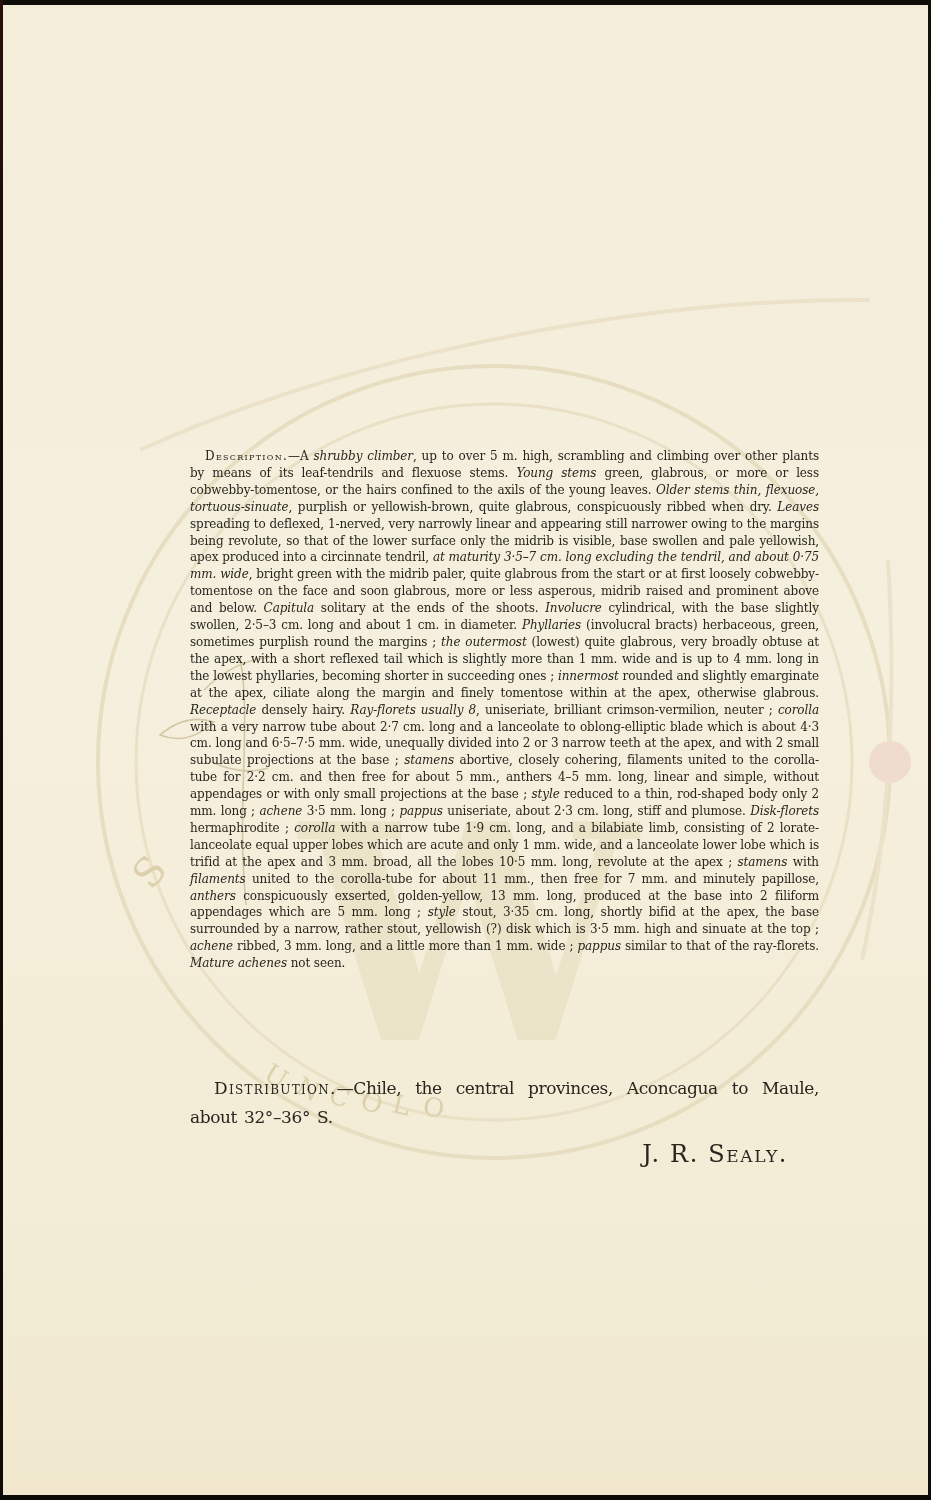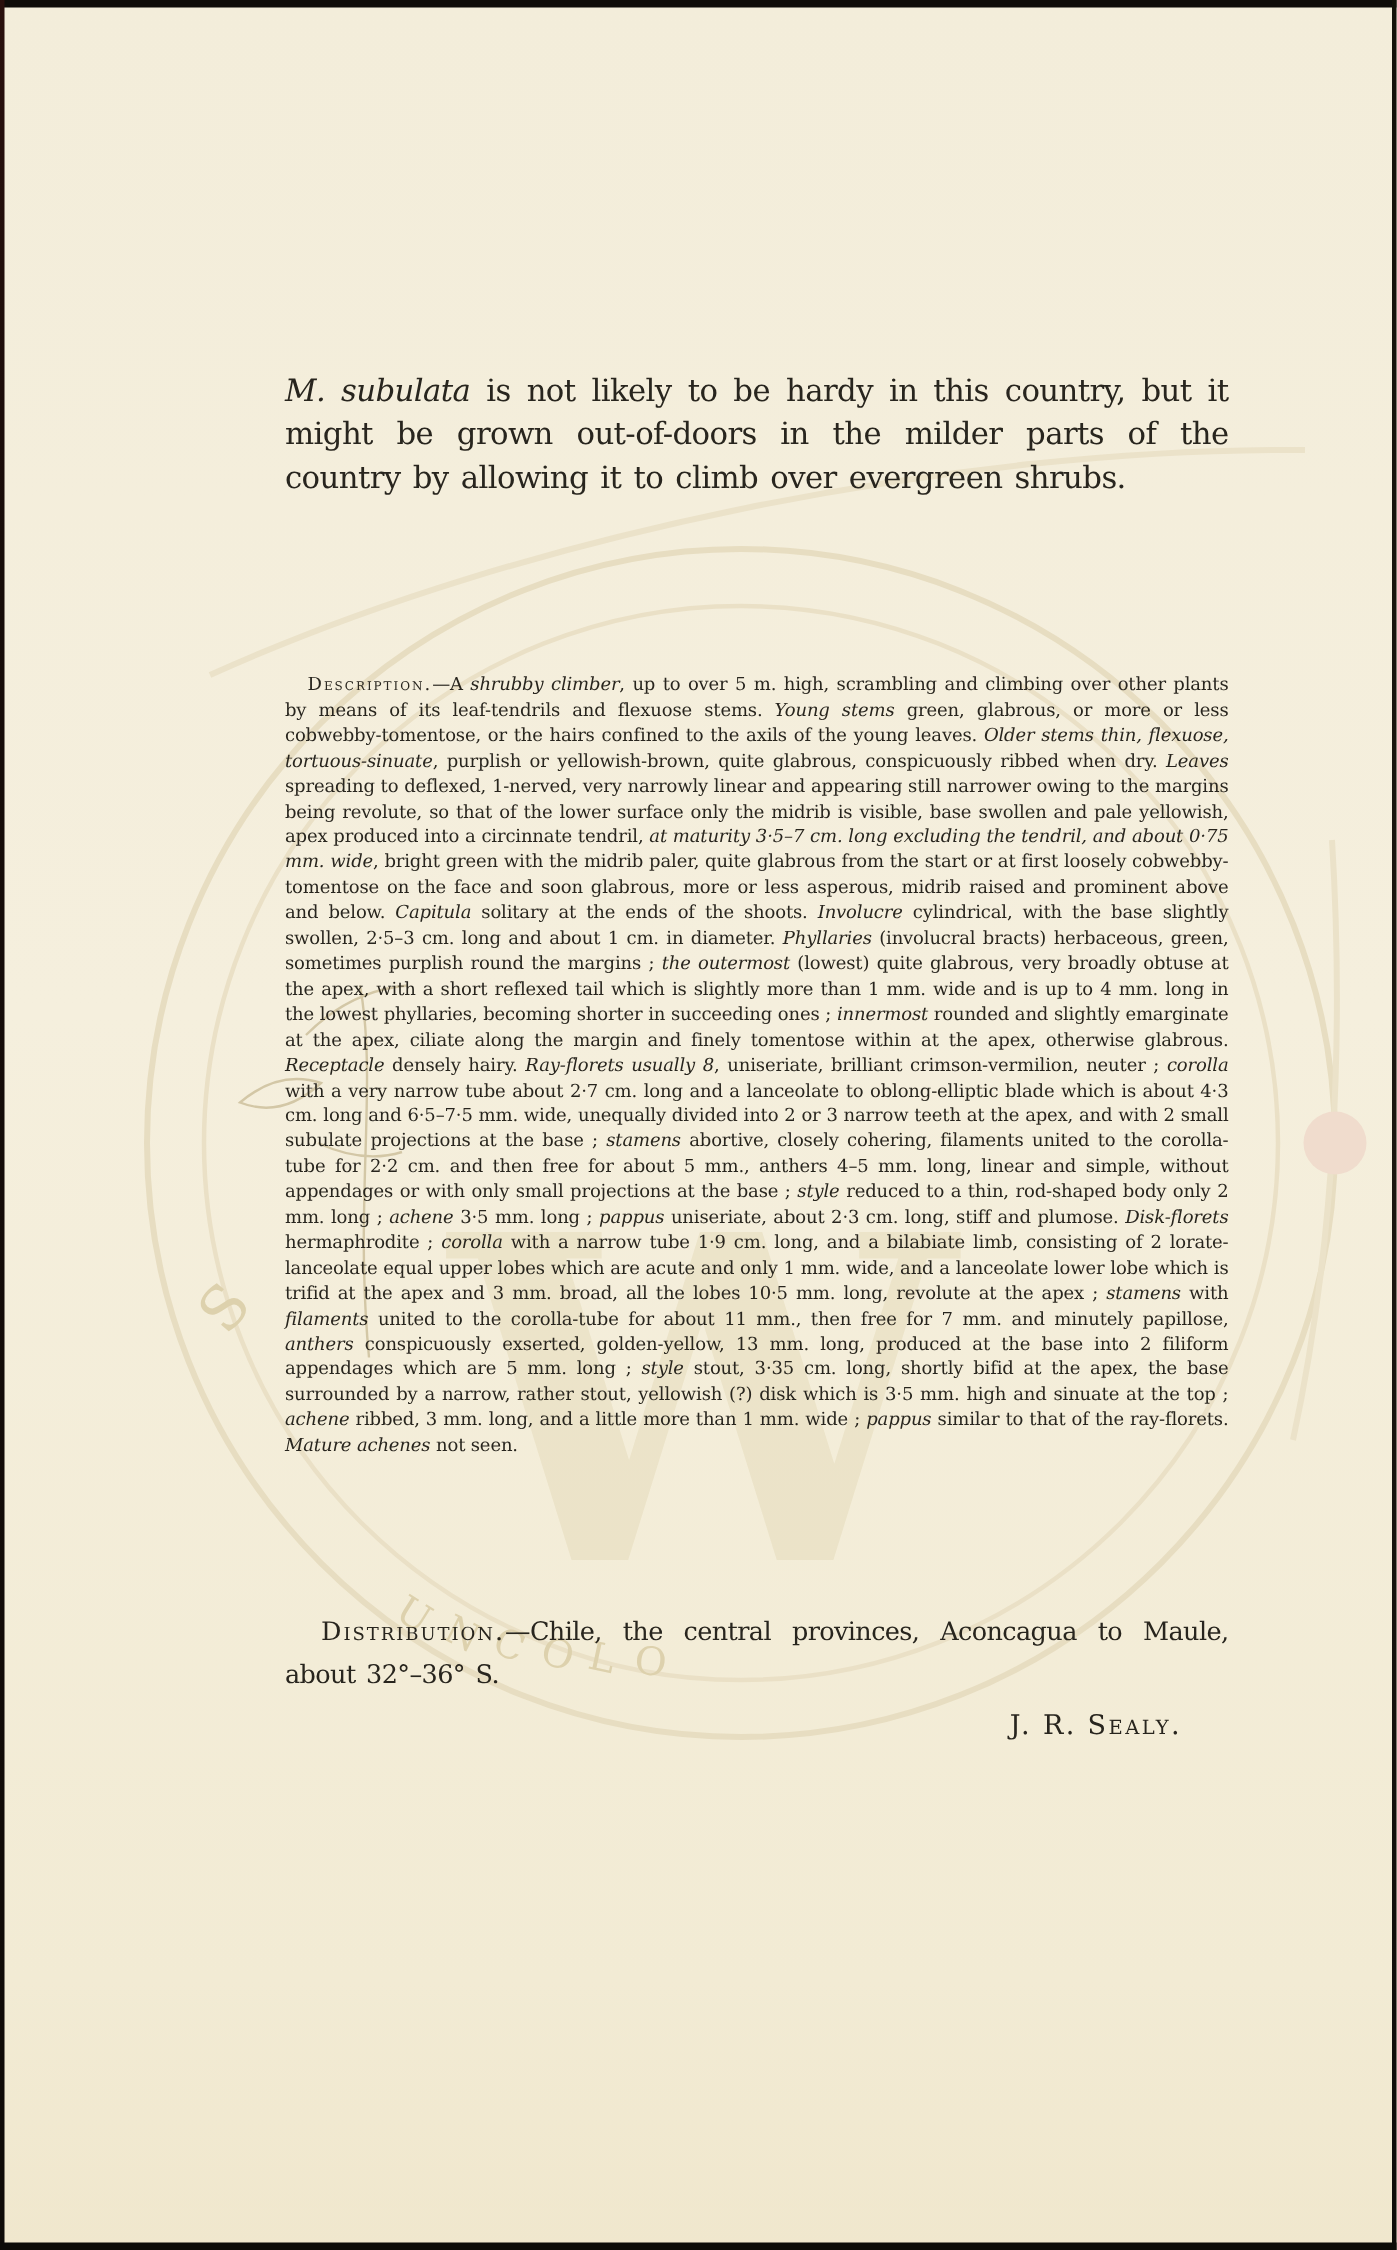--- a/index.html
+++ b/index.html
@@ -61,21 +61,21 @@
   .distribution {
     top: 1074px;
     font-size: 17px; line-height: 29px;
     letter-spacing: -0.4px; word-spacing: 2px;
     text-indent: 24px;
   }
   .signature {
     top: 1140px;
     left: 190px; width: 598px;
     text-align: right;
-    font-size: 18px;
+    font-size: 24px;
     font-variant: small-caps;
     letter-spacing: 1.6px;
   }
   .i  { font-style: italic; }
   .sc { font-variant: small-caps; letter-spacing: 1.3px; }
 </style>
 </head>
 <body>
 
 <div class="page">
@@ -101,21 +101,20 @@
     <text class="wm-letter" x="391" y="1112" font-size="26" transform="rotate(12 391 1112)">L</text>
     <text class="wm-letter" x="422" y="1115" font-size="26" transform="rotate(8 422 1115)">O</text>
   </svg>
 
   <div class="edge edge-top"></div>
   <div class="edge edge-left"></div>
   <div class="edge edge-right"></div>
   <div class="edge edge-bottom"></div>
 
   <div class="intro-block">
-    <p><span class="i">M. subulata</span><span> is not likely to be hardy in this country, but it might be grown out-of-doors in the milder parts of the country by allowing it to climb over evergreen shrubs.</span></p>
   </div>
 
   <p class="para description"><span class="sc">Description.</span><span>—A </span><span class="i">shrubby climber</span><span>, up to over 5 m. high, scrambling and climbing over other plants by means of its leaf-tendrils and flexuose stems. </span><span class="i">Young stems</span><span> green, glabrous, or more or less cobwebby-tomentose, or the hairs confined to the axils of the young leaves. </span><span class="i">Older stems thin, flexuose, tortuous-sinuate</span><span>, purplish or yellowish-brown, quite glabrous, conspicuously ribbed when dry. </span><span class="i">Leaves</span><span> spreading to deflexed, 1-nerved, very narrowly linear and appearing still narrower owing to the margins being revolute, so that of the lower surface only the midrib is visible, base swollen and pale yellowish, apex produced into a circinnate tendril, </span><span class="i">at maturity 3·5–7 cm. long excluding the tendril, and about 0·75 mm. wide</span><span>, bright green with the midrib paler, quite glabrous from the start or at first loosely cobwebby-tomentose on the face and soon glabrous, more or less asperous, midrib raised and prominent above and below. </span><span class="i">Capitula</span><span> solitary at the ends of the shoots. </span><span class="i">Involucre</span><span> cylindrical, with the base slightly swollen, 2·5–3 cm. long and about 1 cm. in diameter. </span><span class="i">Phyllaries</span><span> (involucral bracts) herbaceous, green, sometimes purplish round the margins ; </span><span class="i">the outermost</span><span> (lowest) quite glabrous, very broadly obtuse at the apex, with a short reflexed tail which is slightly more than 1 mm. wide and is up to 4 mm. long in the lowest phyllaries, becoming shorter in succeeding ones ; </span><span class="i">innermost</span><span> rounded and slightly emarginate at the apex, ciliate along the margin and finely tomentose within at the apex, otherwise glabrous. </span><span class="i">Receptacle</span><span> densely hairy. </span><span class="i">Ray-florets usually 8</span><span>, uniseriate, brilliant crimson-vermilion, neuter ; </span><span class="i">corolla</span><span> with a very narrow tube about 2·7 cm. long and a lanceolate to oblong-elliptic blade which is about 4·3 cm. long and 6·5–7·5 mm. wide, unequally divided into 2 or 3 narrow teeth at the apex, and with 2 small subulate projections at the base ; </span><span class="i">stamens</span><span> abortive, closely cohering, filaments united to the corolla-tube for 2·2 cm. and then free for about 5 mm., anthers 4–5 mm. long, linear and simple, without appendages or with only small projections at the base ; </span><span class="i">style</span><span> reduced to a thin, rod-shaped body only 2 mm. long ; </span><span class="i">achene</span><span> 3·5 mm. long ; </span><span class="i">pappus</span><span> uniseriate, about 2·3 cm. long, stiff and plumose. </span><span class="i">Disk-florets</span><span> hermaphrodite ; </span><span class="i">corolla</span><span> with a narrow tube 1·9 cm. long, and a bilabiate limb, consisting of 2 lorate-lanceolate equal upper lobes which are acute and only 1 mm. wide, and a lanceolate lower lobe which is trifid at the apex and 3 mm. broad, all the lobes 10·5 mm. long, revolute at the apex ; </span><span class="i">stamens</span><span> with </span><span class="i">filaments</span><span> united to the corolla-tube for about 11 mm., then free for 7 mm. and minutely papillose, </span><span class="i">anthers</span><span> conspicuously exserted, golden-yellow, 13 mm. long, produced at the base into 2 filiform appendages which are 5 mm. long ; </span><span class="i">style</span><span> stout, 3·35 cm. long, shortly bifid at the apex, the base surrounded by a narrow, rather stout, yellowish (?) disk which is 3·5 mm. high and sinuate at the top ; </span><span class="i">achene</span><span> ribbed, 3 mm. long, and a little more than 1 mm. wide ; </span><span class="i">pappus</span><span> similar to that of the ray-florets. </span><span class="i">Mature achenes</span><span> not seen.</span></p>
 
   <p class="para distribution"><span class="sc">Distribution.</span><span>—Chile, the central provinces, Aconcagua to Maule, about 32°–36° S.</span></p>
 
   <p class="para signature">J. R. Sealy.</p>
 
 </div>
 

